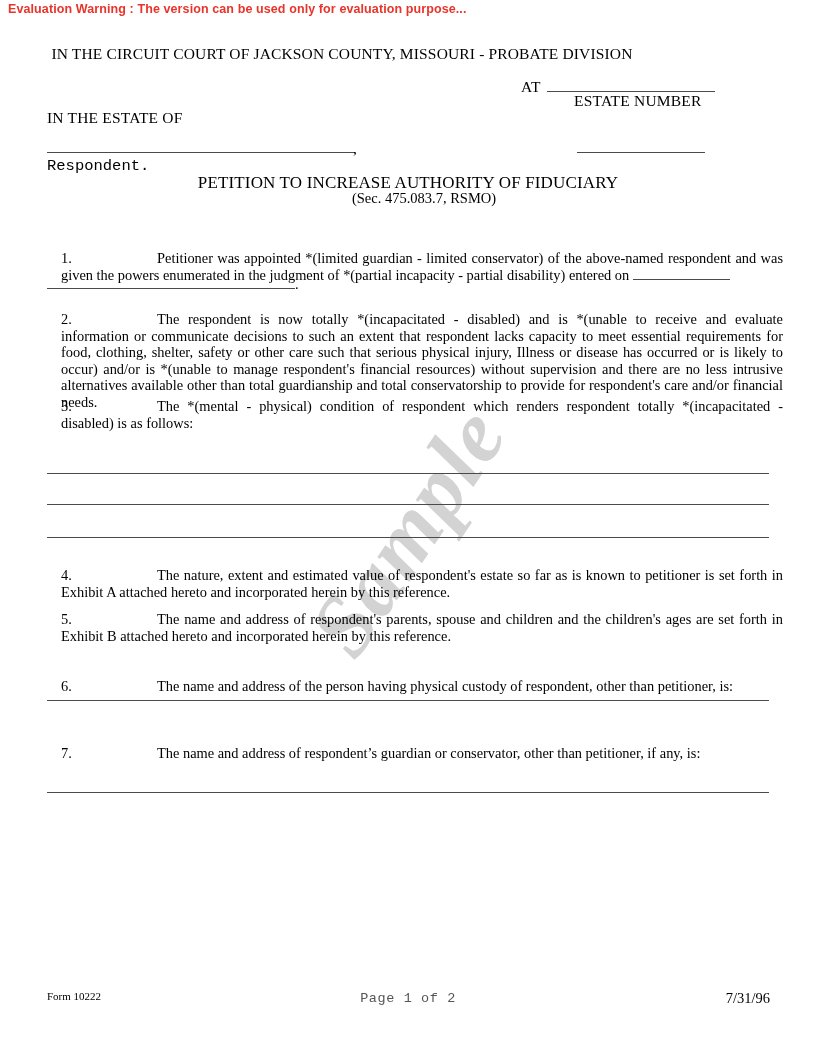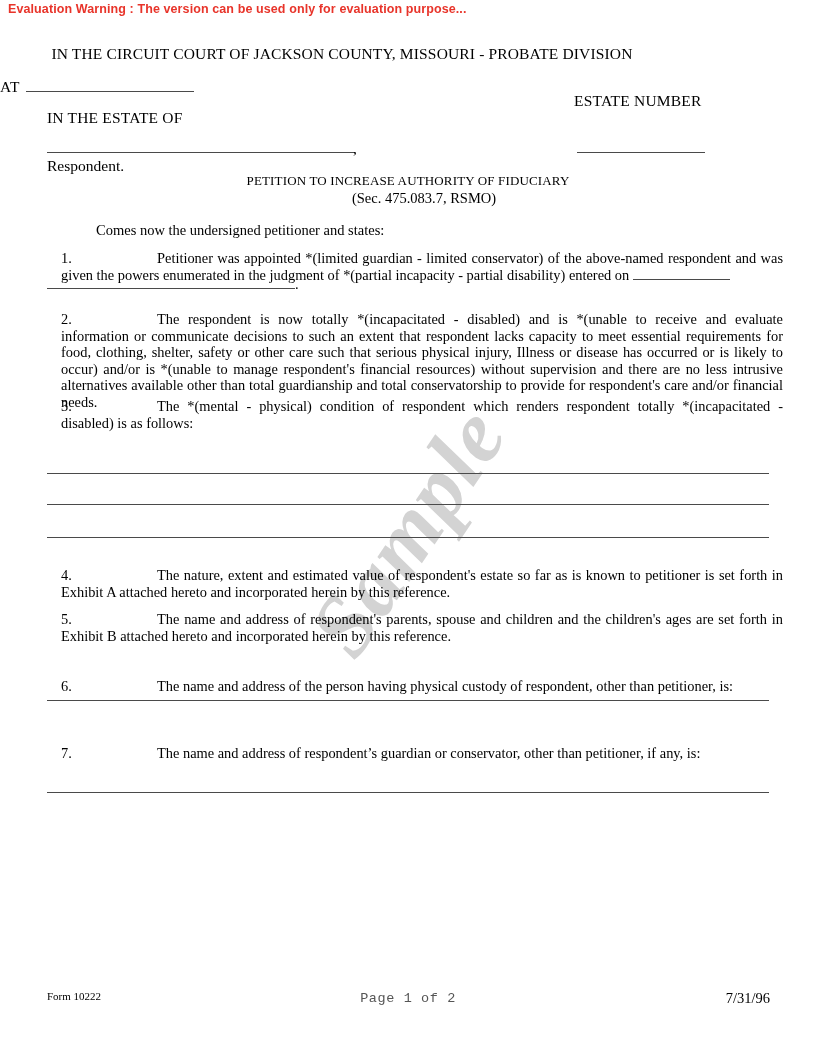--- a/index.html
+++ b/index.html
@@ -74,21 +74,21 @@
     font-size: 15.5px;
     letter-spacing: 0.15px;
     white-space: nowrap;
   }
 
   .at-row {
     position: absolute;
     top: 77px;
     left: 0;
     width: 715px;
-    text-align: left;
+    text-align: right;
     font-size: 15.5px;
   }
   .at-row .at-label { letter-spacing: 0.5px; }
   .at-blank {
     display: inline-block;
     width: 168px;
     border-bottom: 1.6px solid #4a4a4a;
     height: 14px;
     margin-left: 6px;
     vertical-align: baseline;
@@ -122,29 +122,30 @@
     left: 353px;
     top: 140px;
     font-size: 15.5px;
   }
 
   .respondent-label {
     position: absolute;
     top: 157px;
     left: 47px;
     font-size: 15.5px;
+    font-family: Liberation Mono, monospace;
   }
 
   .doc-title {
     position: absolute;
     top: 173px;
     left: 0;
     width: 816px;
     text-align: center;
-    font-size: 13px;
+    font-size: 17px;
     letter-spacing: 0.15px;
   }
   .doc-subtitle {
     position: absolute;
     top: 190px;
     left: 16px;
     width: 816px;
     text-align: center;
     font-size: 14.5px;
   }
@@ -246,21 +247,20 @@
 
   <div class="rule rule-respondent"></div>
   <div class="comma-mark">,</div>
   <div class="rule rule-estnum"></div>
 
   <div class="respondent-label">Respondent.</div>
 
   <div class="doc-title">PETITION TO INCREASE AUTHORITY OF FIDUCIARY</div>
   <div class="doc-subtitle">(Sec. 475.083.7, RSMO)</div>
 
-  <div class="intro">Comes now the undersigned petitioner and states:</div>
 
   <div class="para p1">
     <span class="num-indent">1.</span><span class="num-indent"></span><span>Petitioner  was  appointed   *(limited guardian - limited conservator)  of the above-named respondent and was given the powers enumerated in the judgment  of *(partial incapacity - partial disability) entered on</span><span class="inline-blank blank-date"></span>
   </div>
   <div class="rule rule-p1cont"></div>
   <div class="period-mark">.</div>
 
   <div class="para p2">
     <span class="num-indent">2.</span><span class="num-indent"></span><span>The respondent is now totally  *(incapacitated - disabled) and is  *(unable to receive and evaluate information or communicate decisions to such an  extent that respondent lacks capacity to meet essential requirements for food, clothing, shelter, safety or other care such that serious physical injury, Illness  or disease has occurred or is likely to occur) and/or is  *(unable to  manage respondent's financial resources)  without supervision and there are no less  intrusive alternatives available other than total guardianship and total  conservatorship to provide for respondent's care and/or financial needs.</span>
   </div>

